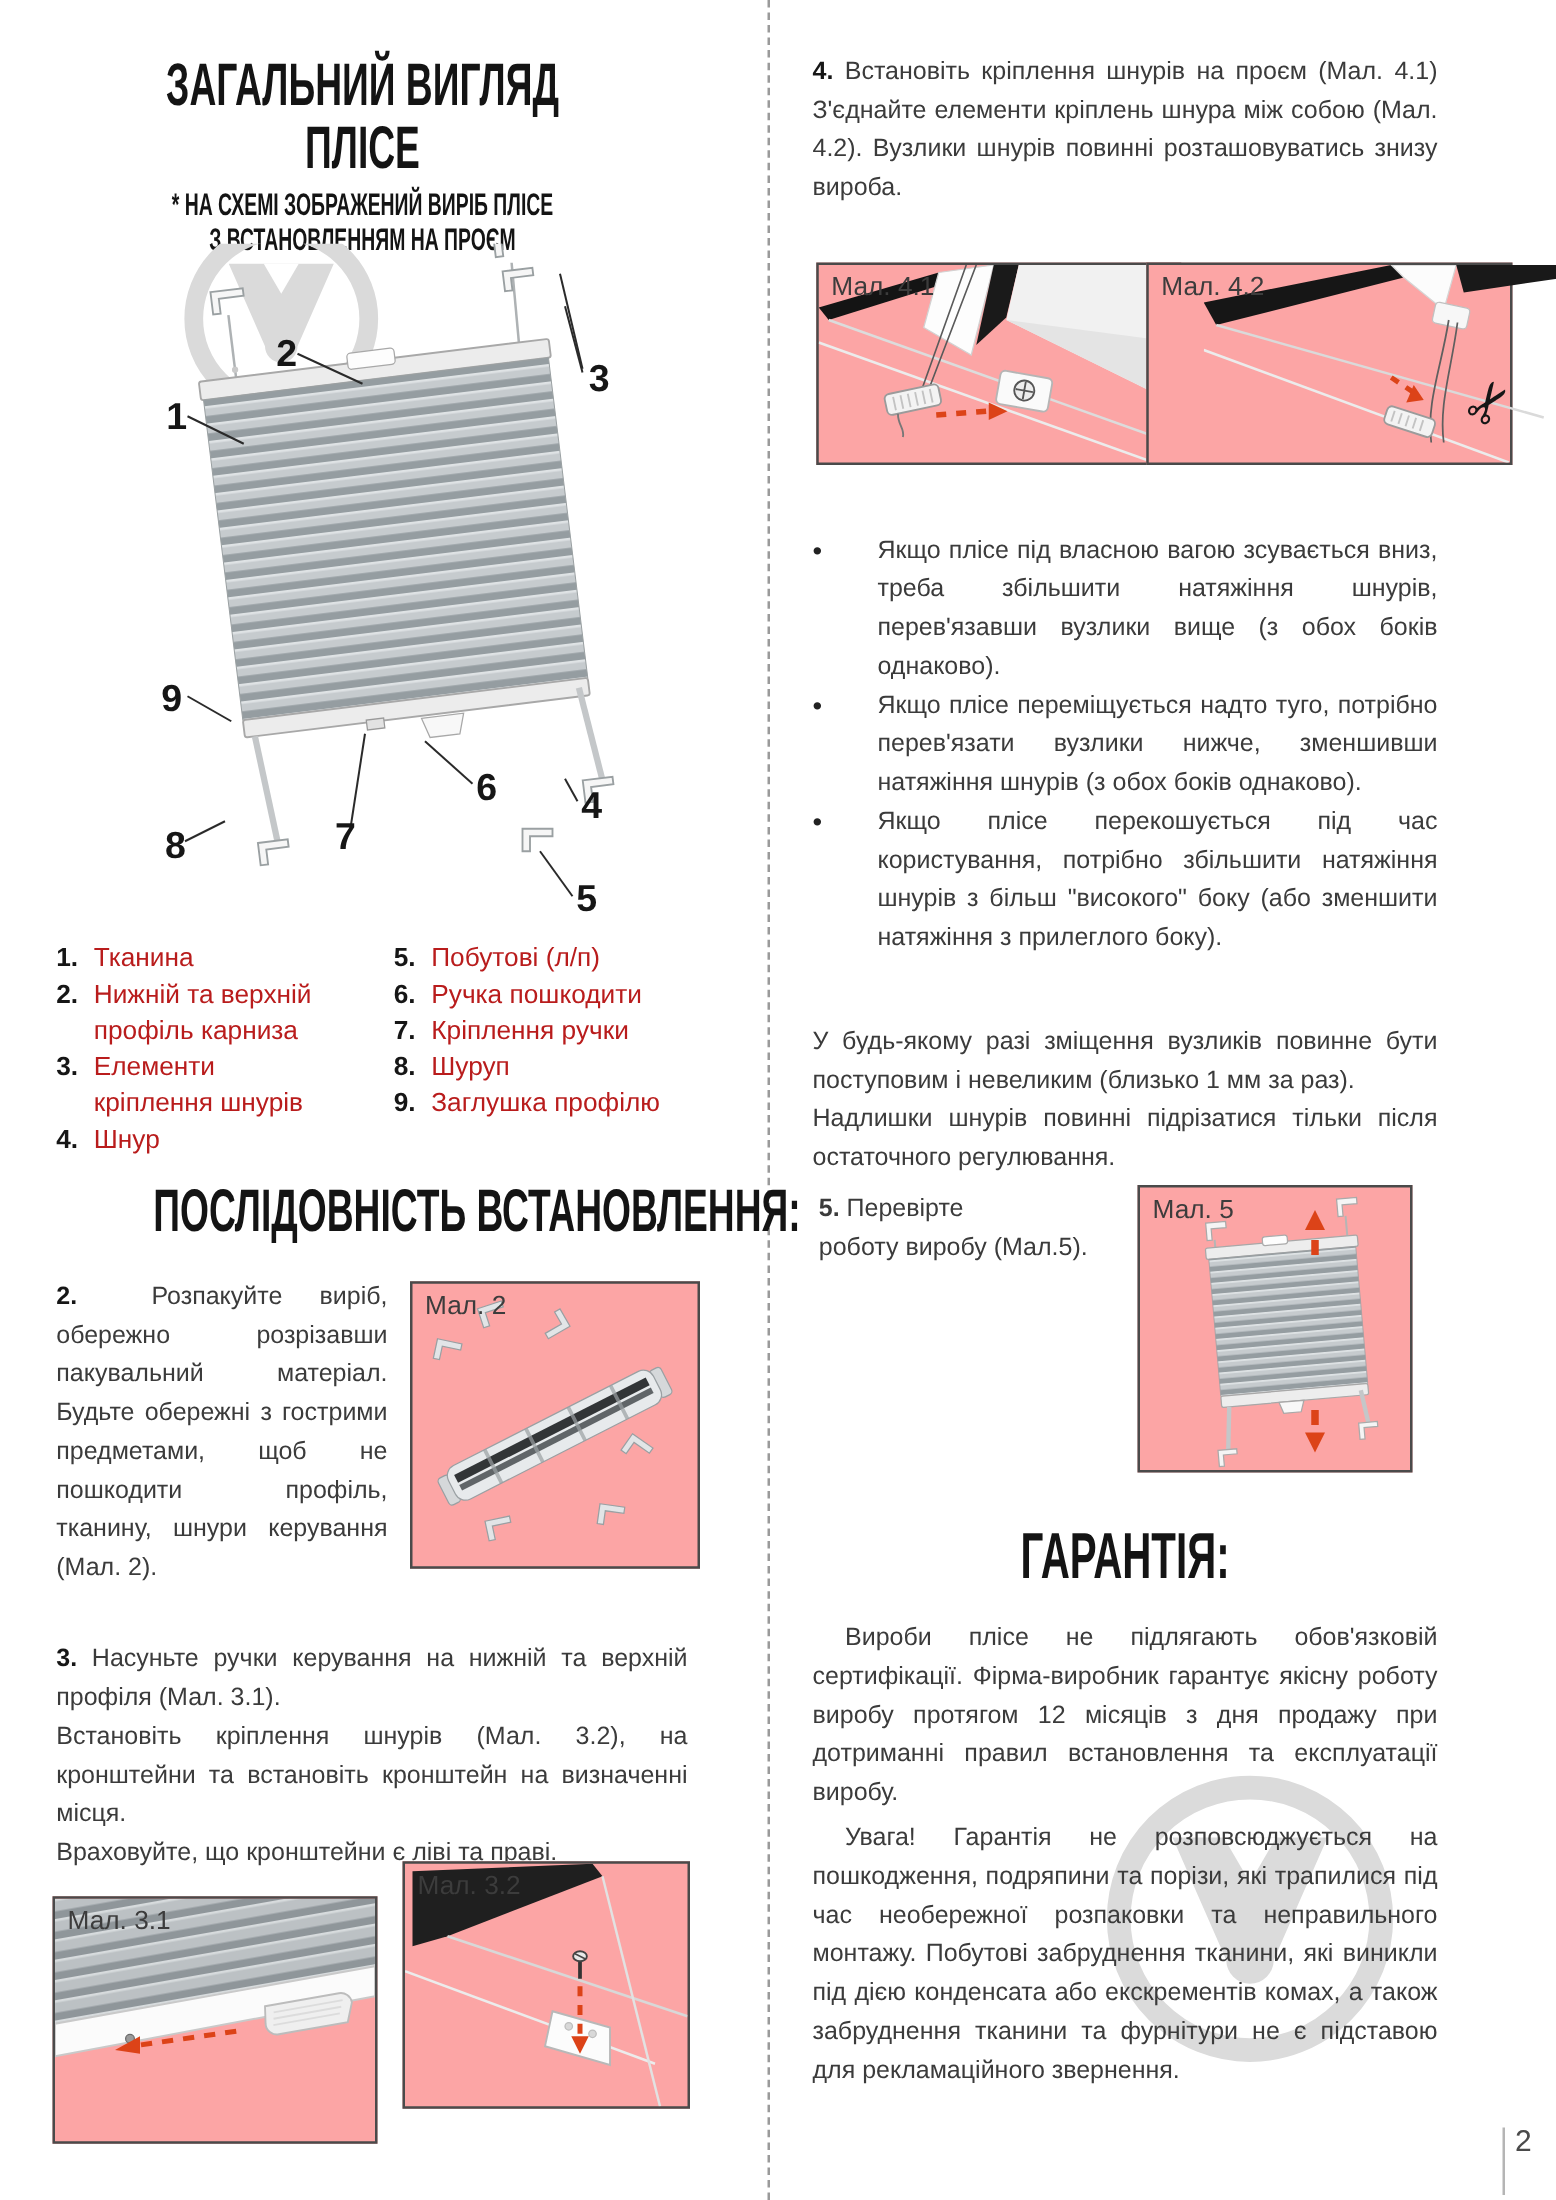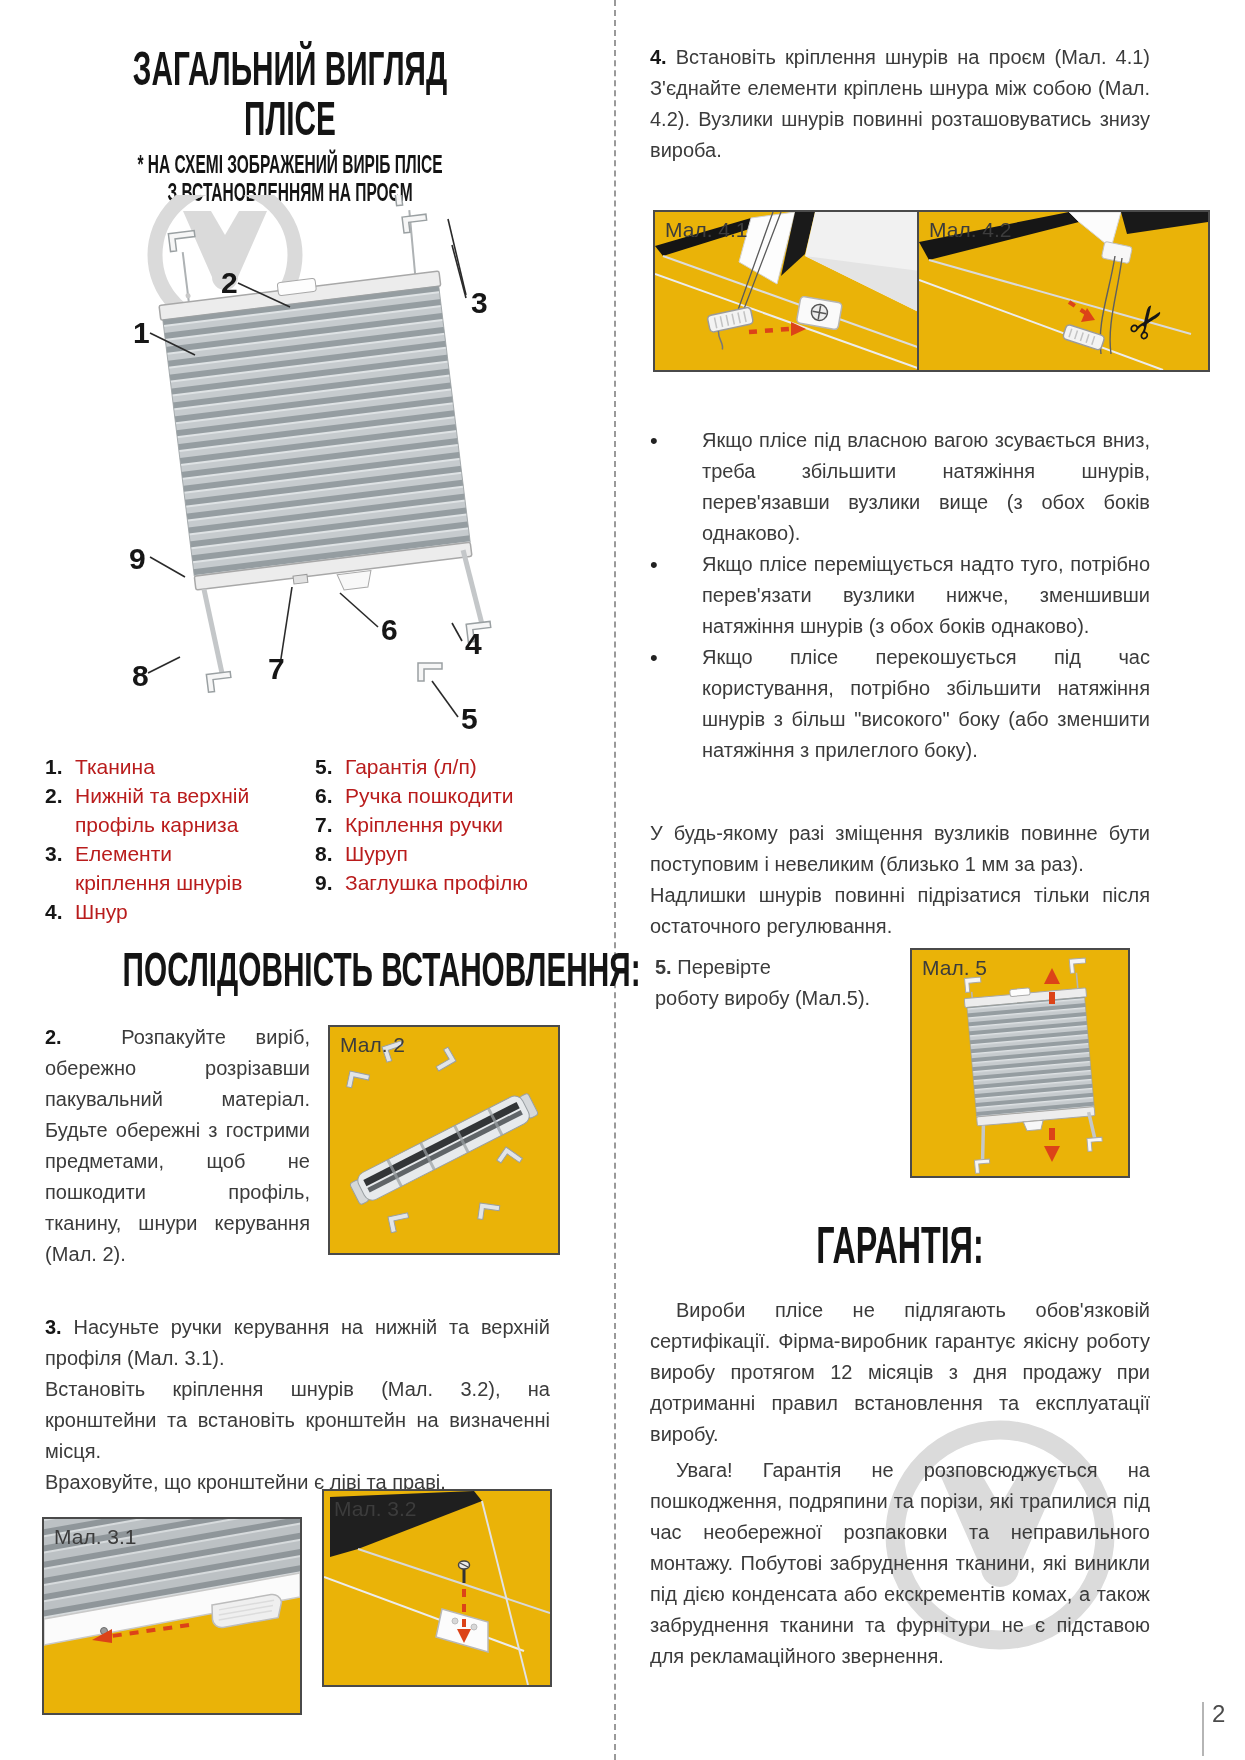--- a/index.html
+++ b/index.html
@@ -9,21 +9,21 @@
   }
   .abs{position:absolute;}
   .cond{display:block;font-weight:700;color:#141414;white-space:nowrap;
         transform:scaleX(0.62);transform-origin:50% 50%;}
   .hd-title{font-size:48px;line-height:50px;text-align:center;}
   .hd-sub{font-size:25px;line-height:28px;text-align:center;}
   .hd-seq{font-size:48px;line-height:52px;text-align:center;}
   .hd-war{font-size:52px;line-height:54px;text-align:center;}
   .body-txt{font-size:20px;line-height:31px;text-align:justify;color:#3b3b3b;}
   .body-txt b{color:#161616;}
-  .fig{position:absolute;border:2px solid #4a4a4a;background:#eab308;box-sizing:border-box;}
+  .fig{position:absolute;border:2px solid #4a4a4a;background:#fca5a5;box-sizing:border-box;}
   .fig-label{position:absolute;left:10px;top:6px;font-size:21px;color:#3c3c3c;z-index:3;}
   .legend-item{display:flex;font-size:21px;line-height:29px;}
   .legend-item .n{width:30px;font-weight:700;color:#161616;flex:none;}
   .legend-item .t{color:#b91c1c;}
   .bullet-row{display:flex;}
   .bullet-row .dot{width:52px;flex:none;font-size:22px;line-height:31px;color:#222;}
   .bullet-row .btxt{flex:1;}
   .divider{position:absolute;left:614px;top:0;height:1760px;width:0;
            border-left:2px dashed #9a9a9a;}
   .step5-line{font-size:20px;line-height:31px;color:#3b3b3b;}
@@ -120,21 +120,21 @@
         <span class="t" style="width:195px;">Елементи кріплення шнурів</span>
       </div>
     <div class="legend-item">
         <span class="n">4.</span>
         <span class="t" style="width:195px;">Шнур</span>
       </div>
   </div>
   <div class="abs" style="left:315px;top:752px;width:240px;">
     <div class="legend-item">
         <span class="n">5.</span>
-        <span class="t">Гарантія (л/п)</span>
+        <span class="t">Побутові (л/п)</span>
       </div>
     <div class="legend-item">
         <span class="n">6.</span>
         <span class="t">Ручка пошкодити</span>
       </div>
     <div class="legend-item">
         <span class="n">7.</span>
         <span class="t">Кріплення ручки</span>
       </div>
     <div class="legend-item">
@@ -258,21 +258,21 @@
         <circle cx="21" cy="13" r="8" fill="#ededed" stroke="#555555" stroke-width="1.5"></circle>
         <path d="M14 13 H28 M21 6 V20" stroke="#555555" stroke-width="1.5"></path>
       </g>
       <g>
         <line x1="94" y1="120" x2="134" y2="117" stroke="#dc4318" stroke-width="4.5" stroke-dasharray="8 8"></line>
         <polygon points="136,110 136,124 151,117" fill="#dc4318"></polygon>
       </g>
     </svg>
   </div>
 
-  <div class="fig" style="left:917px;top:210px;width:293px;height:162px;">
+  <div class="fig" style="left:917px;top:210px;width:293px;height:162px;padding-left:44px;">
     <span class="fig-label">Мал. 4.2</span>
     <svg width="289" height="158" viewBox="0 0 289 158">
       <path d="M0 30 L150 0 L160 10 L10 48 Z" fill="#161616"></path>
       <path d="M150 0 L202 0 L192 36 L160 10 Z" fill="#fcfcfc" stroke="#d5d5d5"></path>
       <path d="M202 0 L289 0 L289 10 L208 22 Z" fill="#191919"></path>
       <path d="M10 48 L272 122" stroke="#dadada" stroke-width="2" fill="none"></path>
       <path d="M0 68 L244 158" stroke="#ececec" stroke-width="2" fill="none"></path>
       <rect x="184" y="32" width="28" height="17" rx="3" transform="rotate(12 198 40)" fill="#f7f7f7" stroke="#c0c0c0"></rect>
       <path d="M196 44 C190 82 178 110 182 142 M203 46 C198 84 188 112 192 142" stroke="#5f5f5f" stroke-width="1.4" fill="none"></path>
       <g transform="translate(148,112) rotate(18)">

